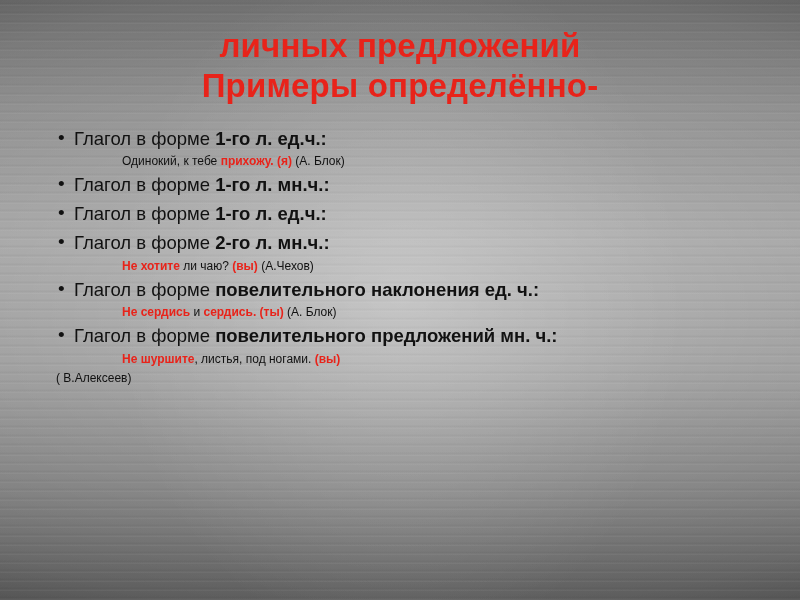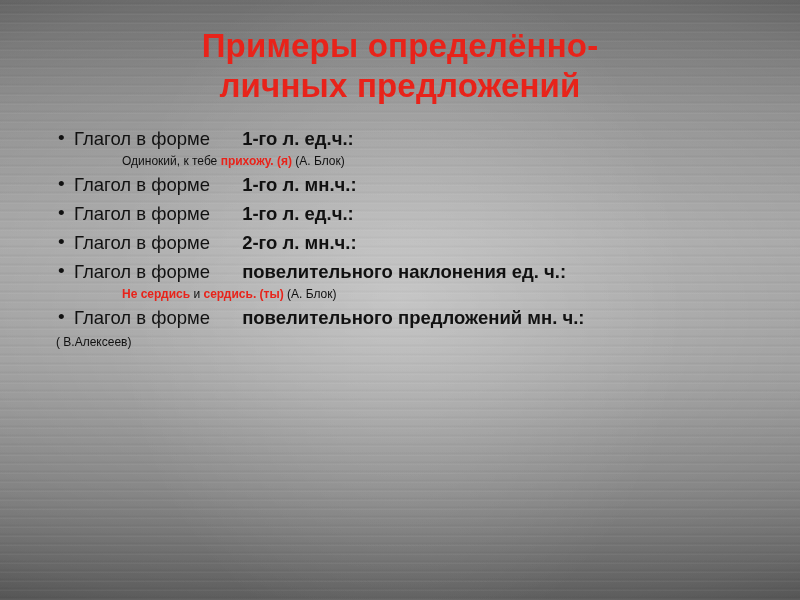--- a/index.html
+++ b/index.html
@@ -81,21 +81,20 @@
   .lead .bullet {
     position: absolute;
     left: 2px;
     top: -1px;
     font-size: 19px;
     color: #111;
     line-height: 1.5;
   }
   .lead b {
     font-weight: bold;
-    margin-left: 27px;
   }
   .example {
     font-size: 12px;
     color: #111;
     line-height: 1.5;
     padding-left: 66px;
     white-space: nowrap;
   }
   .example b {
     font-weight: bold;
@@ -112,22 +111,22 @@
     white-space: nowrap;
   }
 </style>
 </head>
 <body>
 
 <div class="slide">
   <div class="content">
 
     <div class="title">
+      <span class="line">личных предложений</span>
       <span class="line">Примеры определённо-</span>
-      <span class="line">личных предложений</span>
     </div>
 
     <ul class="body-list">
 
       <li class="item">
         <div class="lead">
           <span class="bullet">•</span>
           <span>Глагол в форме </span><b>1-го л. ед.ч.:</b>
         </div>
         <div class="example">
@@ -147,37 +146,43 @@
           <span class="bullet">•</span>
           <span>Глагол в форме </span><b>1-го л. ед.ч.:</b>
         </div>
       </li>
 
       <li class="item">
         <div class="lead">
           <span class="bullet">•</span>
           <span>Глагол в форме </span><b>2-го л. мн.ч.:</b>
         </div>
+        <div class="example">
+          <span class="red">Не хотите</span><span> ли чаю? </span><span class="red">(вы)</span><span> (А.Чехов)</span>
+        </div>
       </li>
 
       <li class="item">
         <div class="lead">
           <span class="bullet">•</span>
           <span>Глагол в форме </span><b>повелительного наклонения ед. ч.:</b>
         </div>
         <div class="example">
           <span class="red">Не сердись</span><span> и </span><span class="red">сердись. (ты)</span><span> (А. Блок)</span>
         </div>
       </li>
 
       <li class="item">
         <div class="lead">
           <span class="bullet">•</span>
           <span>Глагол в форме </span><b>повелительного предложений мн. ч.:</b>
         </div>
+        <div class="example">
+          <span class="red">Не шуршите</span><span>, листья, под ногами. </span><span class="red">(вы)</span>
+        </div>
       </li>
 
     </ul>
 
     <div class="tail">( В.Алексеев)</div>
 
   </div>
 </div>
 
 </body></html>

